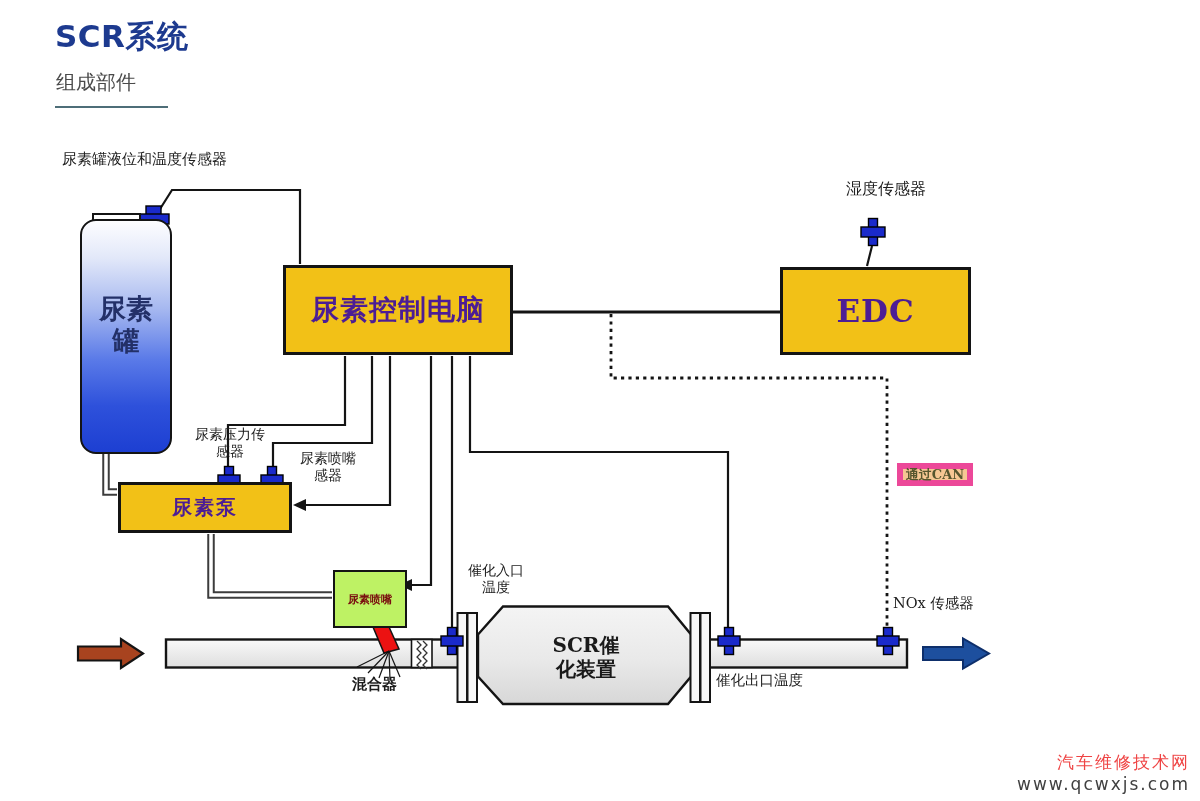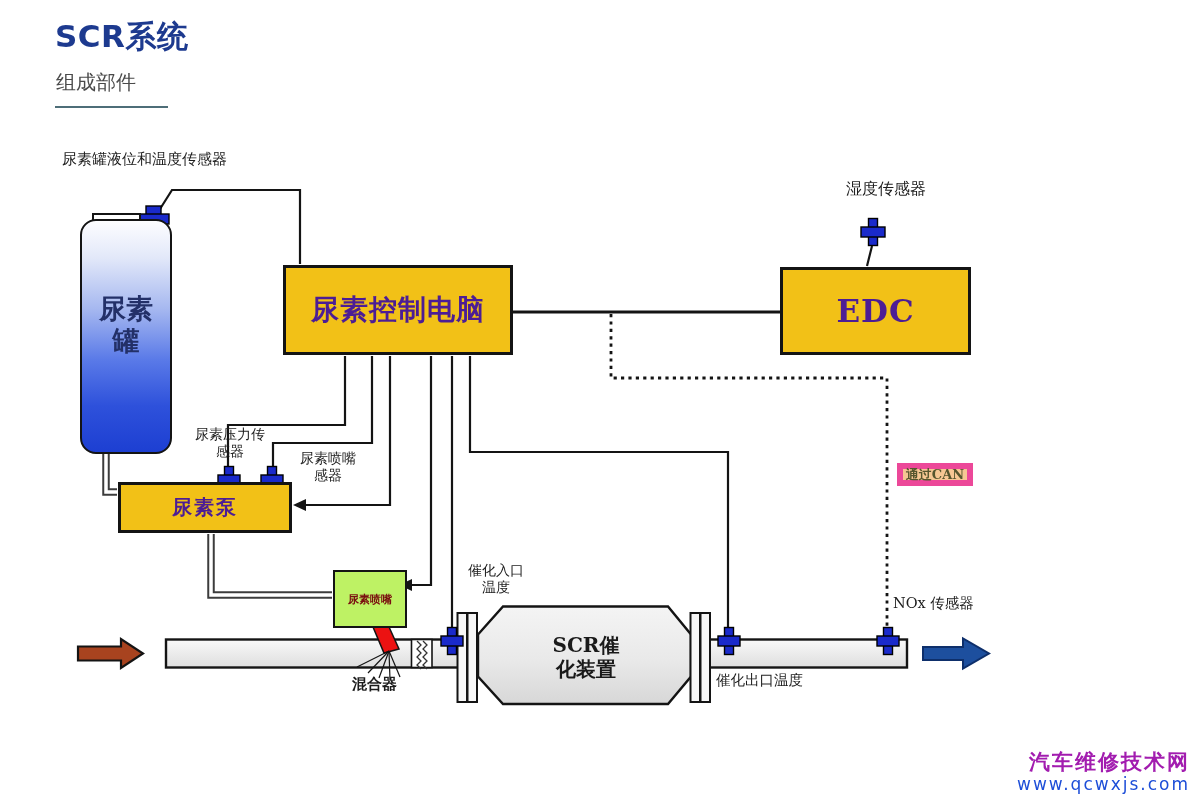--- a/index.html
+++ b/index.html
@@ -32,22 +32,22 @@
         font-size:11px;font-weight:bold;color:#7a1010;}
   .canbox{left:897px;top:463px;width:76px;height:23px;background:#f6c793;border:6px solid #ec4899;
         display:flex;align-items:center;justify-content:center;box-sizing:border-box;
         font-size:13px;font-weight:bold;color:#56562e;font-family:"DejaVu Serif","Liberation Serif",serif;text-align:center;}
 
   .scrlbl{left:538px;top:633px;width:96px;text-align:center;font-size:20px;font-weight:bold;
         color:#1a1a1a;line-height:24px;font-family:"DejaVu Serif","Liberation Serif",serif;}
 
   
   .wm{right:10px;bottom:6px;text-align:right;color:#e1e1e1;line-height:22px;}
-  .wm .l1{font-size:21px;font-weight:bold;letter-spacing:2px;color:#a21caf;}
-  .wm .l2{font-size:17px;letter-spacing:2px;color:#1d4ed8;}
+  .wm .l1{font-size:17px;font-weight:normal;letter-spacing:2px;color:#ef4444;}
+  .wm .l2{font-size:17px;letter-spacing:2px;color:#404040;}
 
   svg{position:absolute;left:0;top:0;}
 </style>
 </head>
 <body>
 
 <div id="page">
 
   <div class="abs title">SCR系统</div>
   <div class="abs subtitle">组成部件</div>

